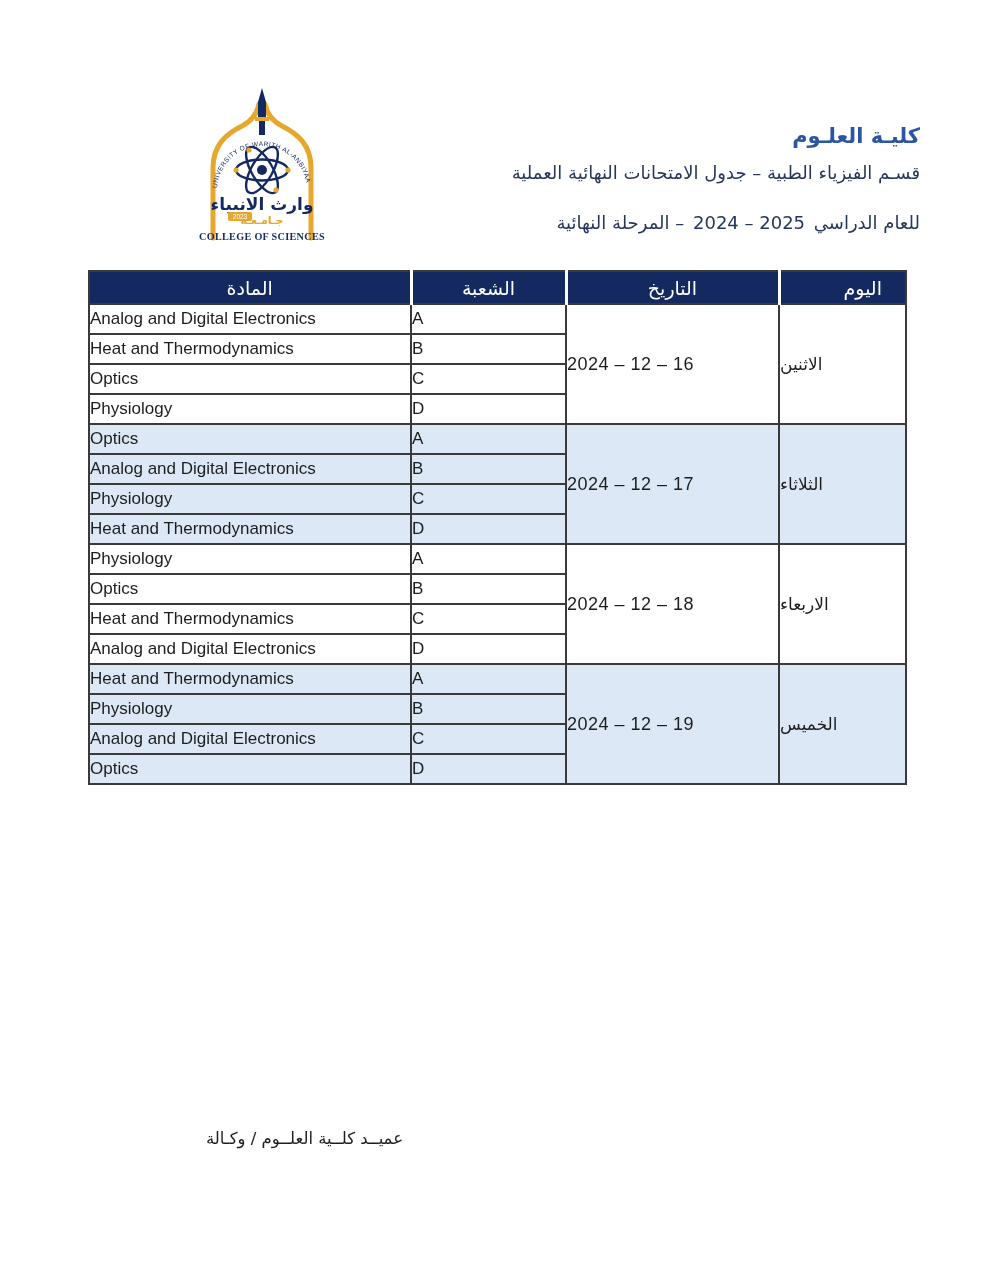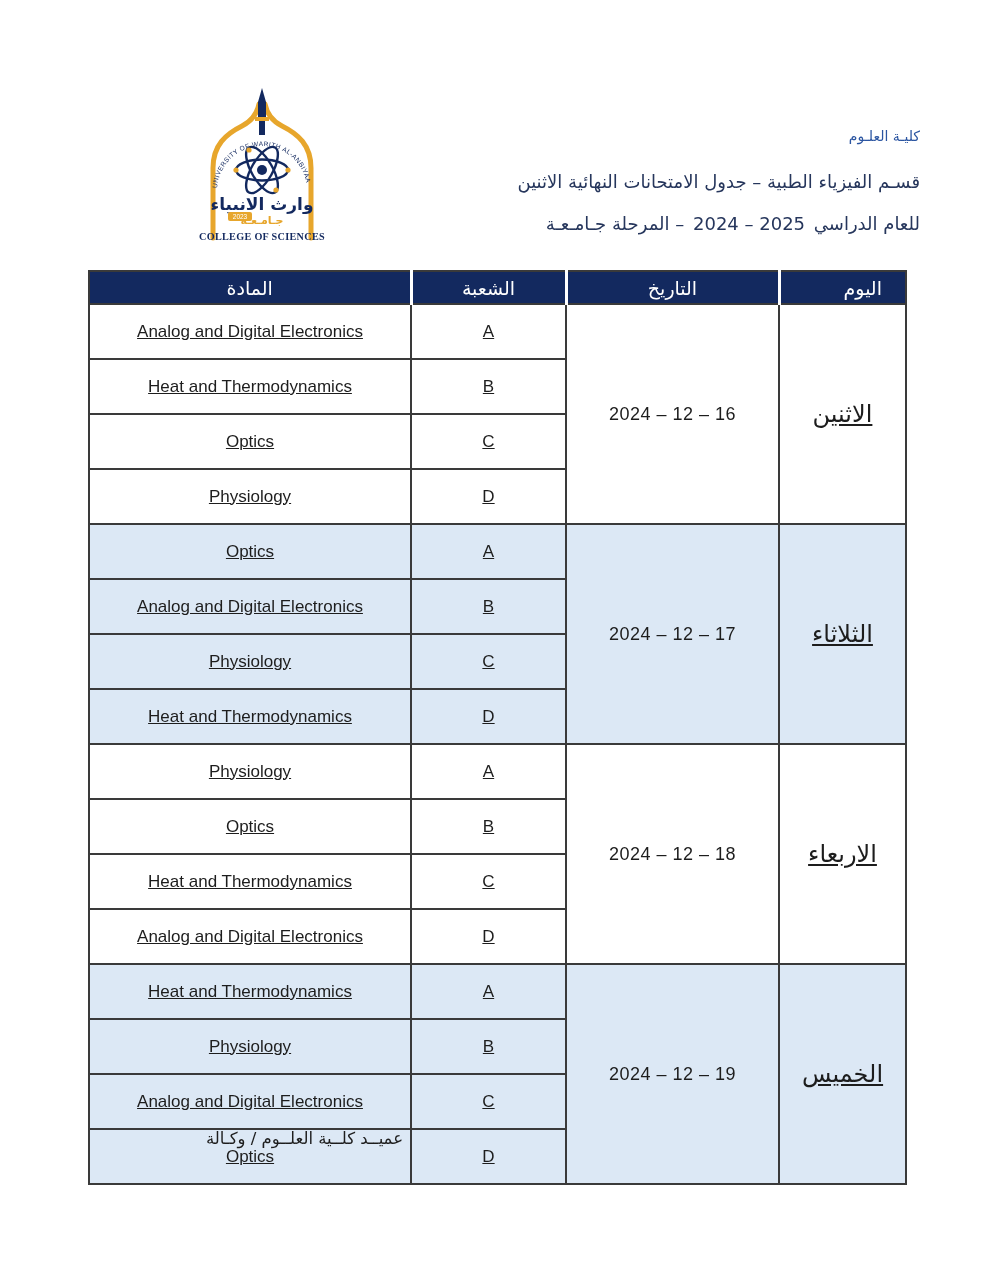--- a/index.html
+++ b/index.html
@@ -15,43 +15,43 @@
   .arabic{font-family:"DejaVu Sans","Liberation Sans",sans-serif;}
 
   
   .logo{position:absolute; left:188px; top:88px; width:148px; height:162px;}
 
   
   .head-text{
     position:absolute; top:121px; right:69px; width:470px;
     direction:rtl; text-align:right;
   }
-  .head-line1{font-size:14px; color:var(--title_blue); line-height:30px; margin-bottom:14px; font-weight:normal;}
+  .head-line1{font-size:21px; color:var(--title_blue); line-height:30px; margin-bottom:5px; font-weight:bold;}
   .head-line2,.head-line3{font-size:18px; color:var(--text_navy); line-height:34px;}
-  .years-ltr{direction:ltr; unicode-bidi:isolate; display:inline-block; margin:8px 3px;}
+  .years-ltr{direction:ltr; unicode-bidi:isolate; display:inline-block; margin:16px 3px;}
 
   
   .sched-wrap{position:absolute; left:88px; top:270px; width:817px;}
   table.sched{
     width:817px; border-collapse:collapse; table-layout:fixed; direction:rtl;
   }
   table.sched th{
     background:var(--navy); color:#fff; font-size:19px; font-weight:normal;
     height:33px; border:2px solid var(--border_dark);
     border-left:3px solid #fff; border-right:3px solid #fff;
     font-family:"DejaVu Sans","Liberation Sans",sans-serif;
   }
   table.sched th:first-child{border-right:2px solid var(--border_dark);padding-left:40px;}
   table.sched th:last-child{border-left:2px solid var(--border_dark);}
   table.sched td{
-    border:2px solid var(--border_dark); text-align:center; vertical-align:middle;
-    height:55px; color:var(--ink); background:#fff;text-decoration:underline;
+    border:2px solid var(--border_dark); text-align:left; vertical-align:middle;
+    height:30px; color:var(--ink); background:#fff;
   }
   tr.g-alt td{background:var(--alt_blue);}
-  td.day-cell{font-size:24px;}
+  td.day-cell{font-size:17px;}
   td.date-cell{font-size:18px; letter-spacing:.5px;margin-left:8px;}
   td.date-cell .date-ltr{direction:ltr; unicode-bidi:isolate; display:inline-block;}
   td.section-cell{font-size:17px;}
   td.subject-cell{font-size:17px; direction:ltr;}
 
   
   .signature{
     position:absolute; left:103px; top:1124px; width:300px;
     direction:rtl; text-align:center; color:var(--ink);
   }
@@ -100,22 +100,22 @@
     <g>
       <rect x="36" y="124" width="24" height="9" rx="2" fill="var(--gold)"></rect>
       <text x="48" y="131" text-anchor="middle" font-size="6.5" fill="#ffffff" font-family="Liberation Sans, sans-serif">2023</text>
     </g>
 
     <text x="70" y="152" text-anchor="middle" font-size="10.2" font-weight="bold" letter-spacing="0.3" fill="var(--navy)" font-family="Liberation Serif, serif">COLLEGE OF SCIENCES</text>
   </svg>
 
   <div class="head-text arabic">
     <div class="head-line1">كليـة العلـوم</div>
-    <div class="head-line2">قسـم الفيزياء الطبية – جدول الامتحانات النهائية الاثنين</div>
-    <div class="head-line3"><span>للعام الدراسي</span> <span class="years-ltr">2024 – 2025</span> <span>– المرحلة جـامـعـة</span></div>
+    <div class="head-line2">قسـم الفيزياء الطبية – جدول الامتحانات النهائية العملية</div>
+    <div class="head-line3"><span>للعام الدراسي</span> <span class="years-ltr">2024 – 2025</span> <span>– المرحلة النهائية</span></div>
   </div>
 
   <div class="sched-wrap">
     <table class="sched">
       <colgroup>
         <col style="width:127px">
           <col style="width:213px">
           <col style="width:155px">
           <col style="width:322px">
       </colgroup>

